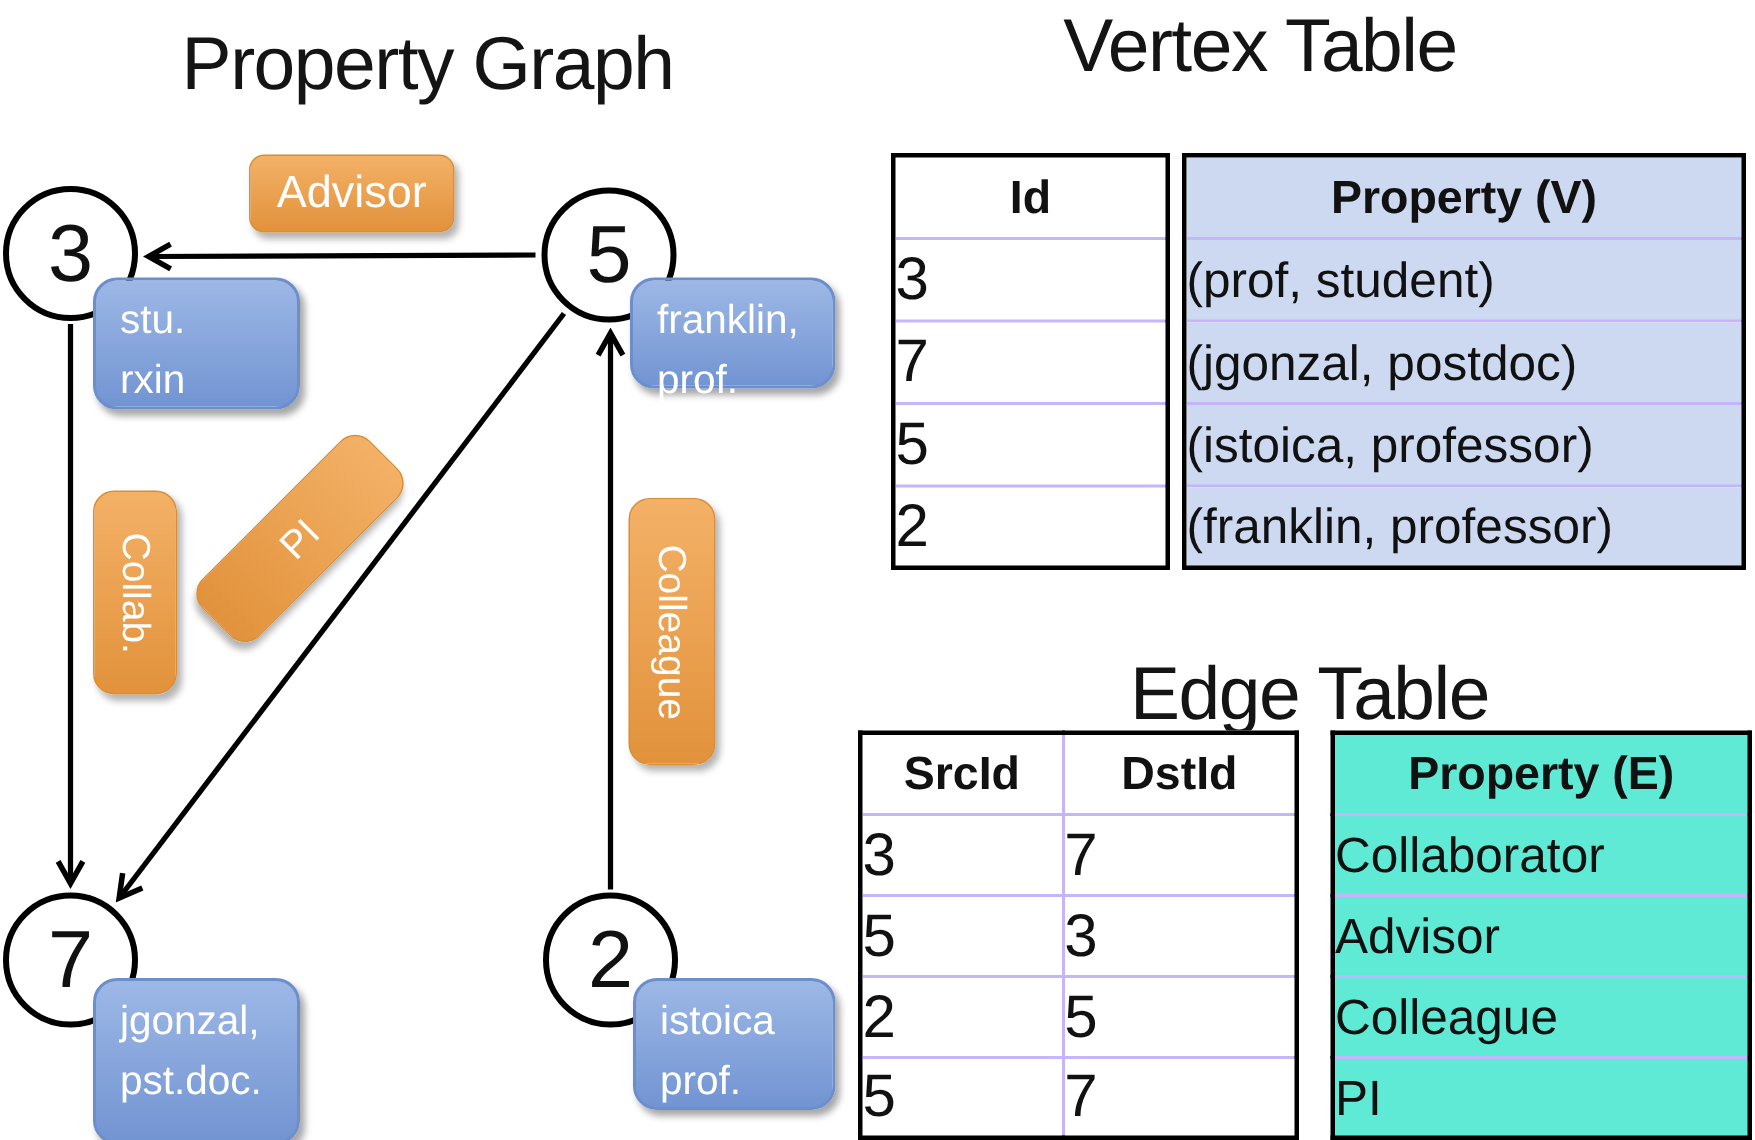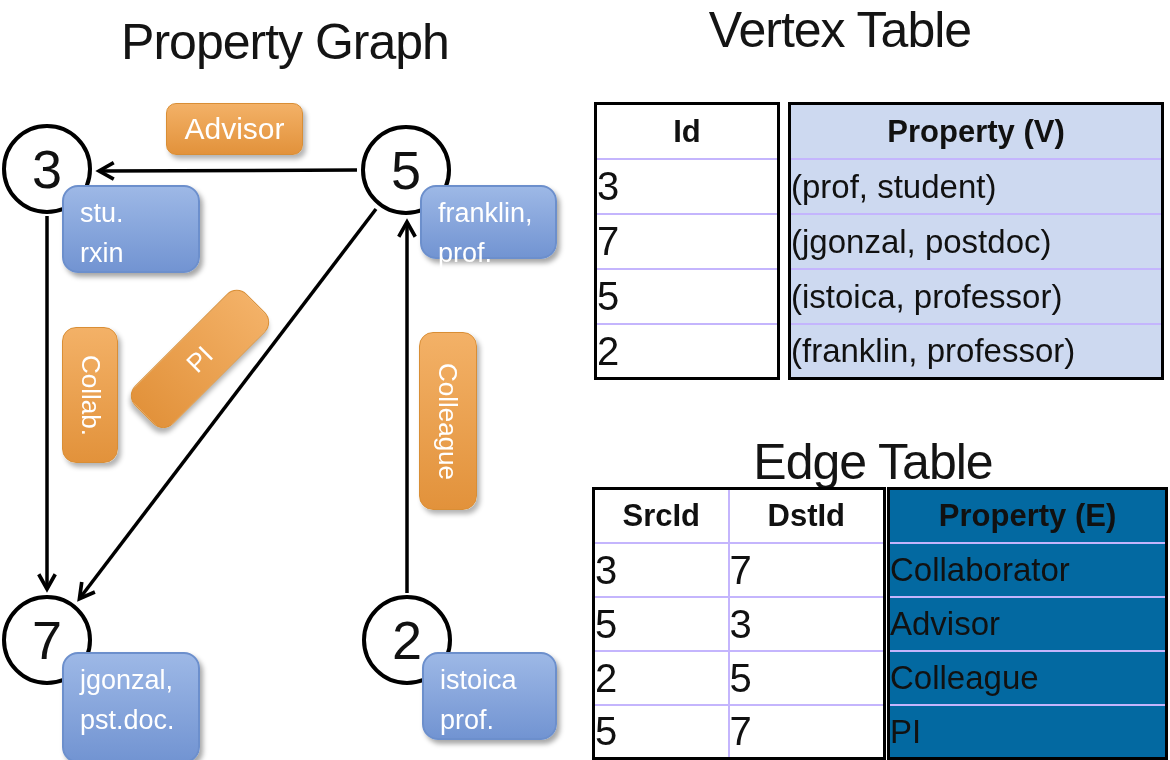--- a/index.html
+++ b/index.html
@@ -62,25 +62,25 @@
   }
   .dtable th,.dtable td{
     border:2px solid #c4b5fd;vertical-align:middle;
     padding:0;line-height:1;overflow:hidden;
   }
   .dtable{border:3px solid #000;}
   .dtable th{font-size:31px;font-weight:bold;}
   td.num-cell{font-size:40px;font-weight:300;}
   td.text-cell{font-size:33px;font-weight:300;}
   .v-shade{background:#cdd9f0;}
-  .e-shade{background:#0369a1;}
+  .e-shade{background:#5eead4;}
   #vtable-id{left:594px;top:102px;width:186px;}
   #vtable-prop{left:788px;top:102px;width:376px;}
   #vtable-id tr,#vtable-prop tr{height:55px;}
-  #etable-ids{left:592px;top:487px;width:291px;}
+  #etable-ids{left:572px;top:487px;width:291px;}
   #etable-prop{left:887px;top:487px;width:281px;}
   #etable-ids tr,#etable-prop tr{height:54px;}
 </style>
 </head>
 <body>
 
 <div class="canvas">
 
   <div class="slide-title" id="title-graph">Property Graph</div>
 

